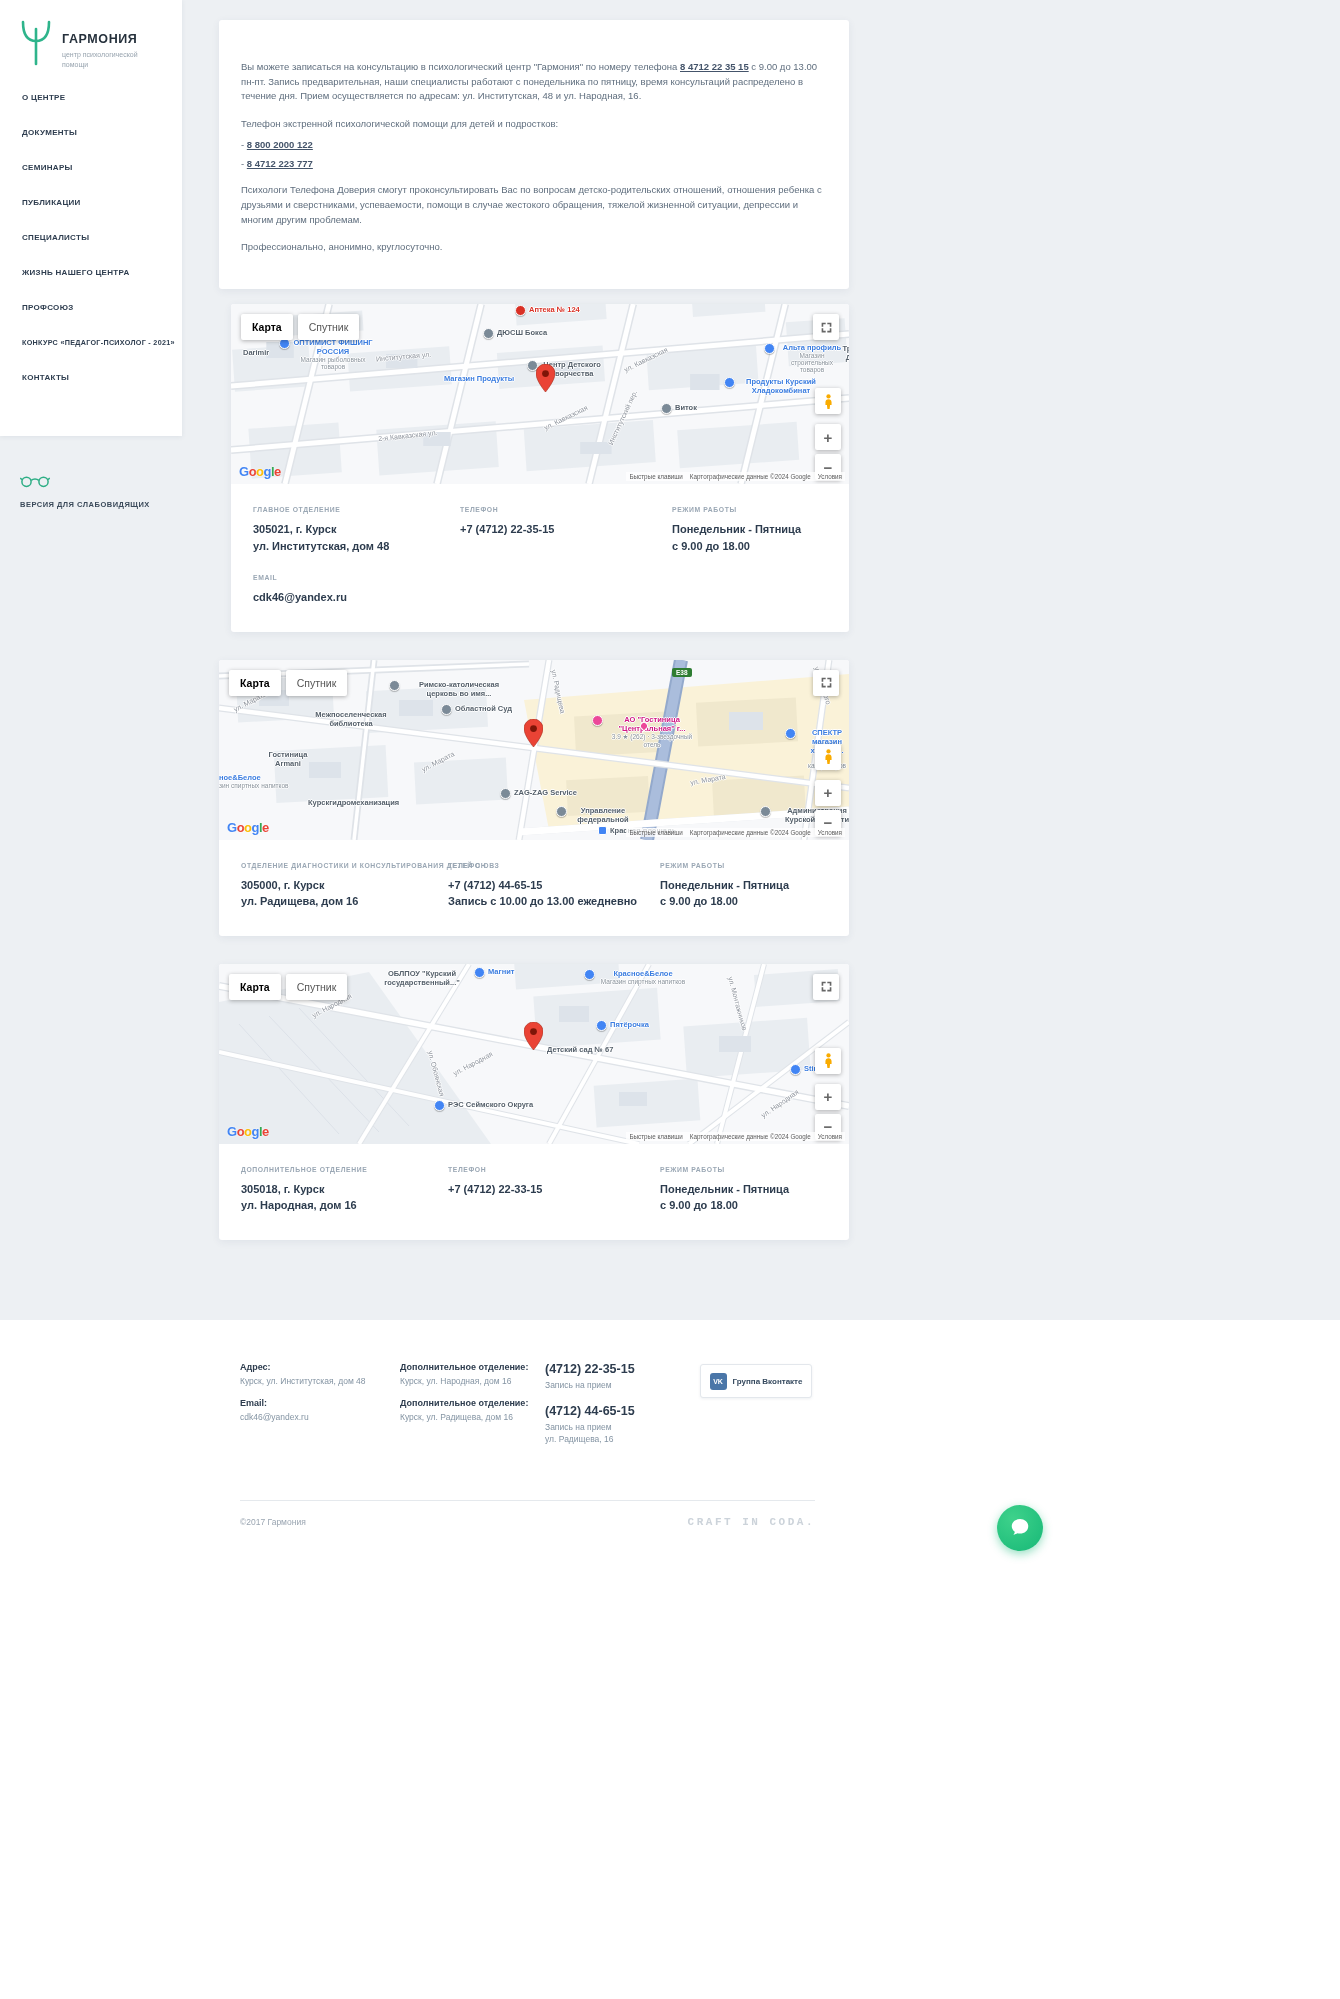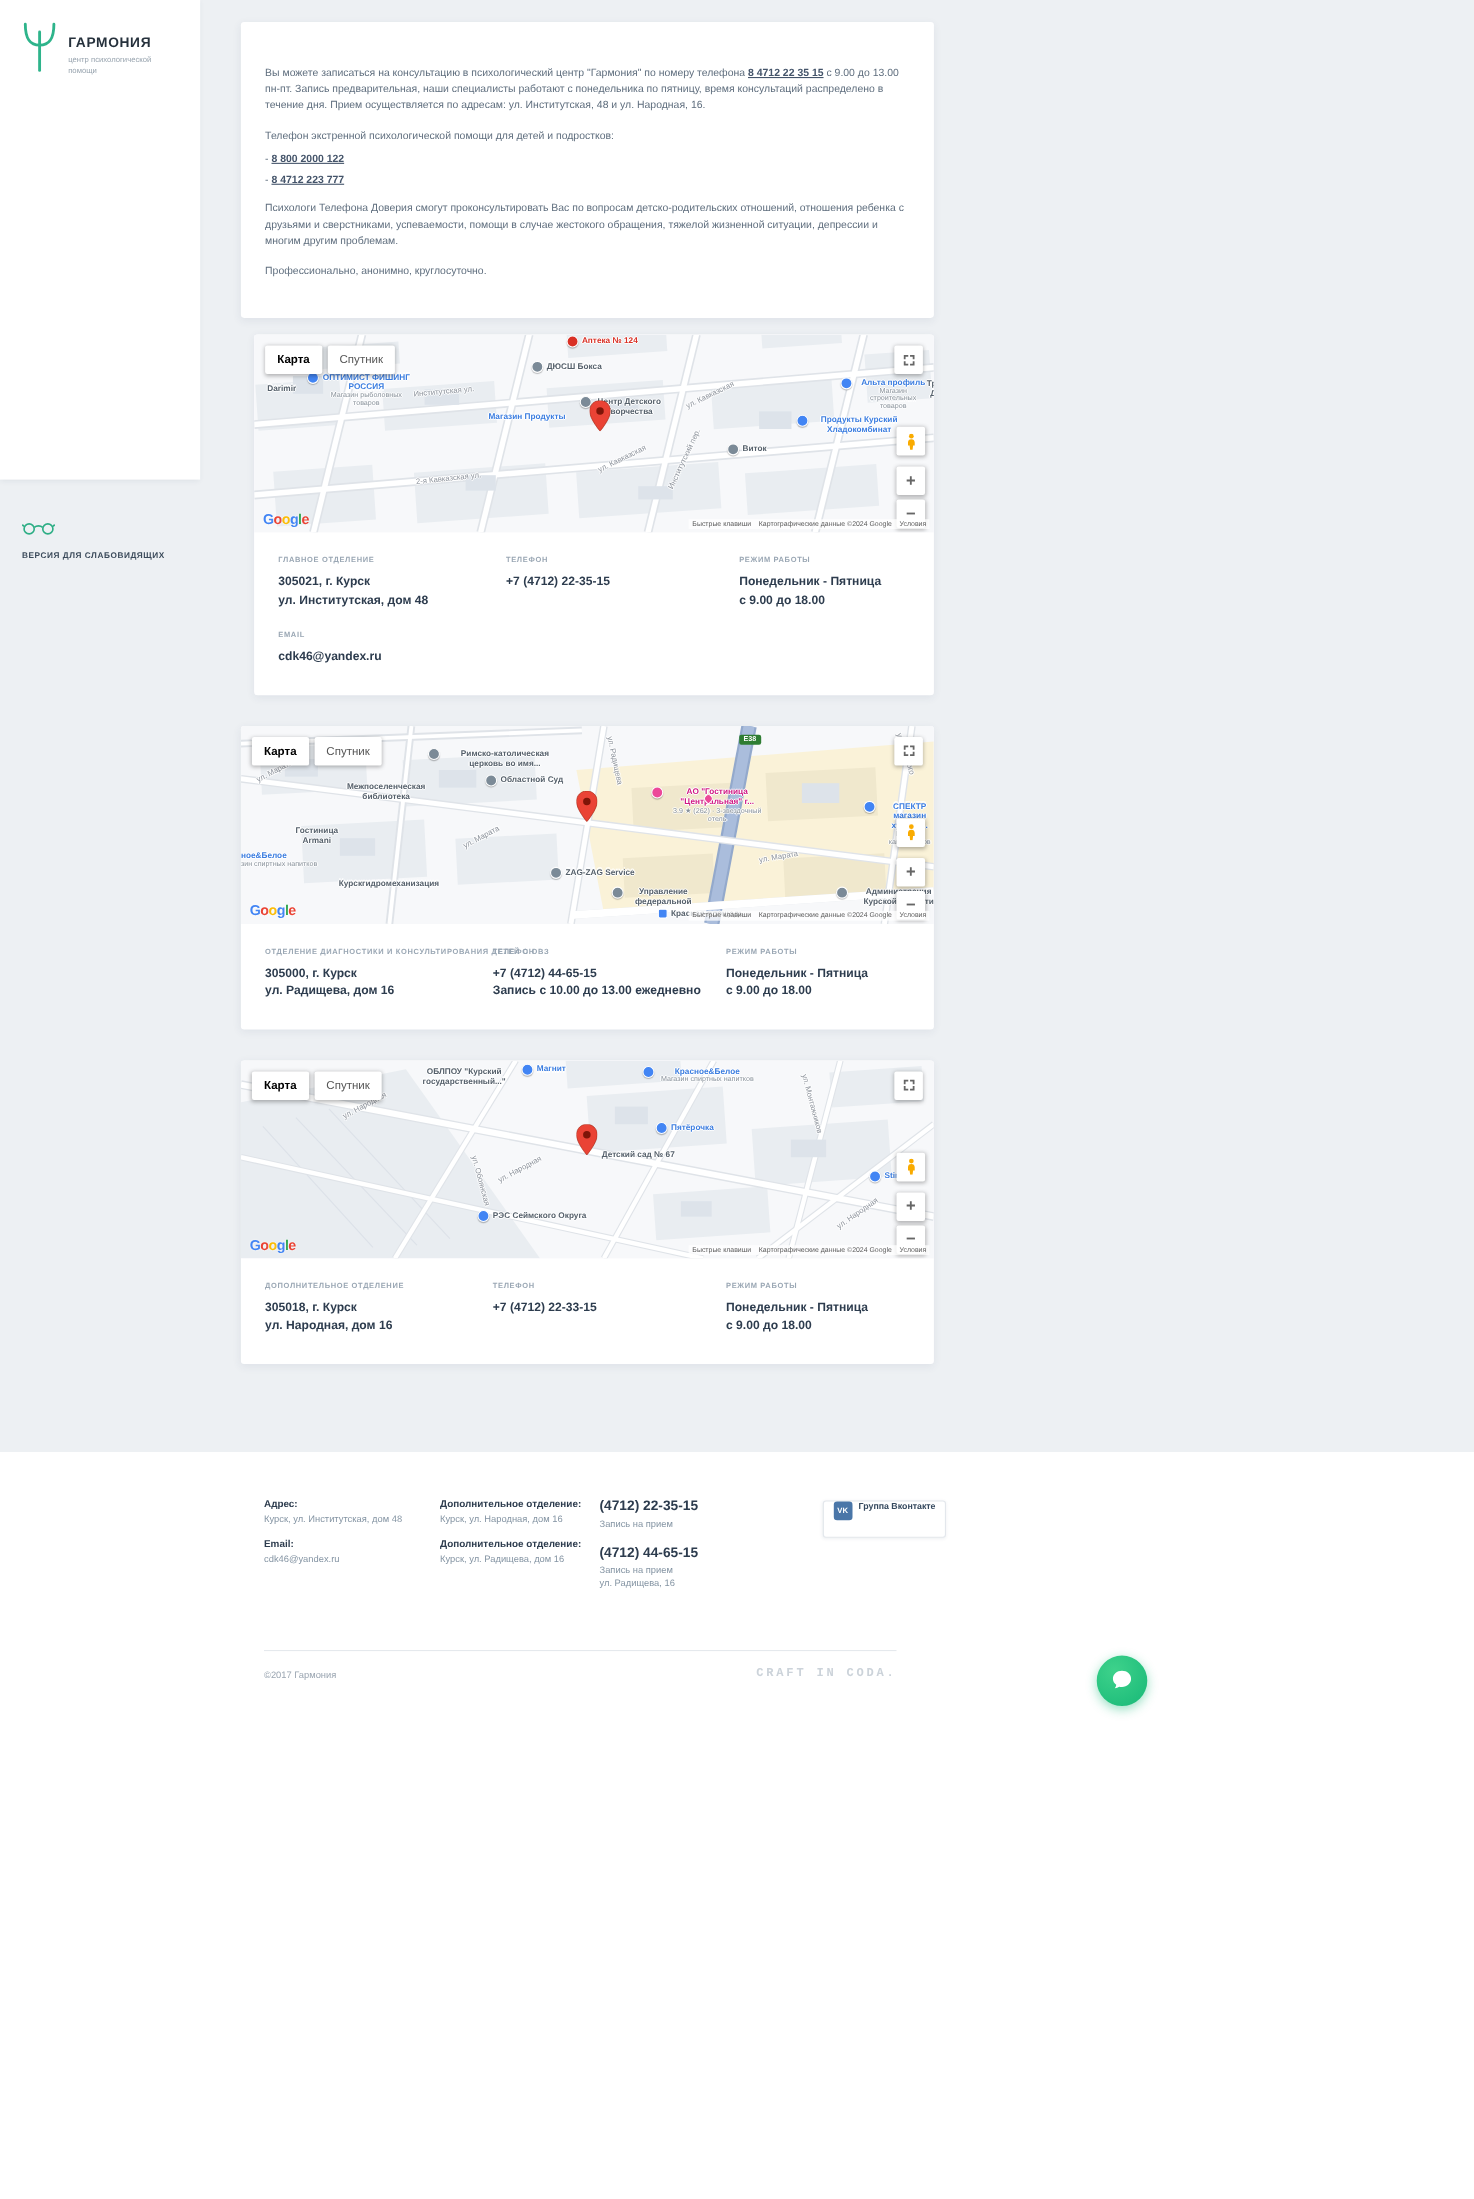--- a/index.html
+++ b/index.html
@@ -87,22 +87,22 @@
   .footer { position:absolute; left:0; top:1320px; width:1340px; height:679px; background:#fff; }
   .fc { position:absolute; top:42px; }
   .fc1 { left:240px; } .fc2 { left:400px; } .fc3 { left:545px; }
   .f-label { font-size:9px; font-weight:bold; color:#2d3c4e; margin-bottom:4px; }
   .f-val { font-size:8.5px; color:#8494a3; margin-bottom:12px; }
   .f-phone { font-size:12.5px; font-weight:bold; color:#2d3c4e; margin-bottom:4px; }
   .f-note { font-size:8.5px; color:#8494a3; margin-bottom:2px; }
   .f-phone.second { margin-top:14px; }
   .vk-btn { position:absolute; left:700px; top:44px; width:112px; height:34px; background:#fff;
             border:1px solid #e3e7ec; border-radius:3px; box-shadow:0 1px 3px rgba(40,60,90,.08);
-            display:flex; justify-content:center; gap:6px; cursor:pointer;
-            font-family:"Liberation Sans",sans-serif;margin-left:48px; }
+            display:flex; align-items:center; justify-content:center; gap:6px; cursor:pointer;
+            font-family:"Liberation Sans",sans-serif; }
   .vk-badge { width:17px; height:17px; background:#4a76a8; border-radius:3px; color:#fff;
               font-size:7px; font-weight:bold; display:flex; align-items:center; justify-content:center; }
   .vk-label { font-size:8px; font-weight:bold; color:#35495e; }
   .f-divider { position:absolute; left:240px; top:180px; width:575px; border:none;
                border-top:1px solid #e5e9ed; }
   .f-bottom { position:absolute; left:240px; top:196px; width:575px; display:flex;
               justify-content:space-between; align-items:center; }
   .copyright { font-size:8.5px; color:#9aa5b1; }
   .craft { font-family:"Liberation Mono",monospace; font-size:11px; font-weight:bold;
            letter-spacing:2.5px; color:#ccd3da; }
@@ -125,20 +125,31 @@
         </svg>
     </span>
     <span>
       <div class="logo-text-title">ГАРМОНИЯ</div>
       <div class="logo-text-sub">
         <span>центр психологической</span><br>
         <span>помощи</span>
       </div>
     </span>
   </div>
+  <nav class="nav">
+    <span class="nav-item">О ЦЕНТРЕ</span>
+    <span class="nav-item">ДОКУМЕНТЫ</span>
+    <span class="nav-item">СЕМИНАРЫ</span>
+    <span class="nav-item">ПУБЛИКАЦИИ</span>
+    <span class="nav-item">СПЕЦИАЛИСТЫ</span>
+    <span class="nav-item">ЖИЗНЬ НАШЕГО ЦЕНТРА</span>
+    <span class="nav-item">ПРОФСОЮЗ</span>
+    <span class="nav-item long">КОНКУРС «ПЕДАГОГ-ПСИХОЛОГ - 2021»</span>
+    <span class="nav-item">КОНТАКТЫ</span>
+  </nav>
 </aside>
 
 <div class="access">
   <span>
     <svg width="30" height="13" viewBox="0 0 30 13">
         <g fill="none" stroke="#2eae85" stroke-width="1.5">
           <circle cx="6.5" cy="6.8" r="4.6"></circle>
           <circle cx="23.5" cy="6.8" r="4.6"></circle>
           <path d="M11.2 5.4c2-1.8 5.6-1.8 7.6 0"></path>
           <path d="M1.9 4.6L.2 3M28.1 4.6L29.8 3"></path>

